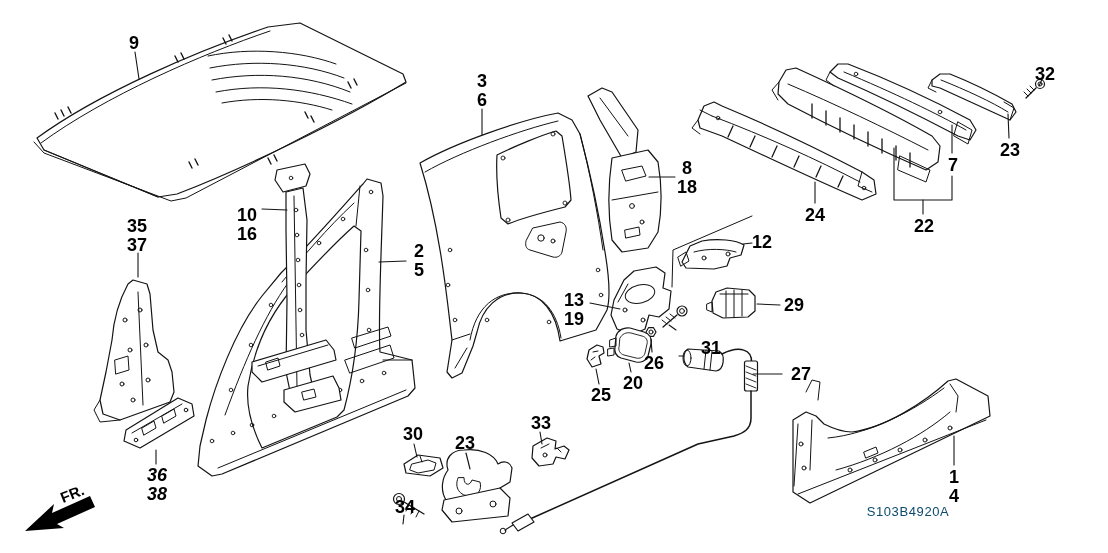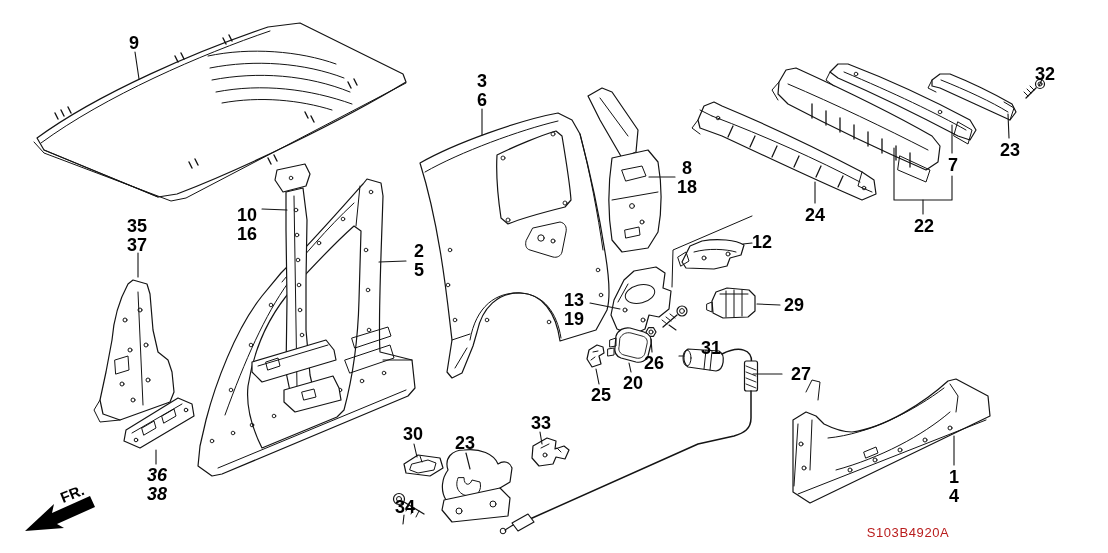--- a/index.html
+++ b/index.html
@@ -10,25 +10,25 @@
     position:absolute;
     transform:translateX(-50%);
     text-align:center;
     font:bold 18px/19px "Liberation Sans",sans-serif;
     color:#000;
     white-space:pre-line;
     user-select:none;
   }
   .part-code{
     position:absolute;
-    left:908px;top:526px;
+    left:908px;top:505px;
     transform:translateX(-50%);
     font:13px/14px "Liberation Sans",sans-serif;
     letter-spacing:0.6px;
-    color:#b91c1c;
+    color:#0c4a6e;
   }
   .fr-label{
     position:absolute;
     left:60px;top:486px;
     font:bold 15px/15px "Liberation Sans",sans-serif;
     transform:rotate(-22deg);
     color:#000;
   }
 </style>
 </head>

